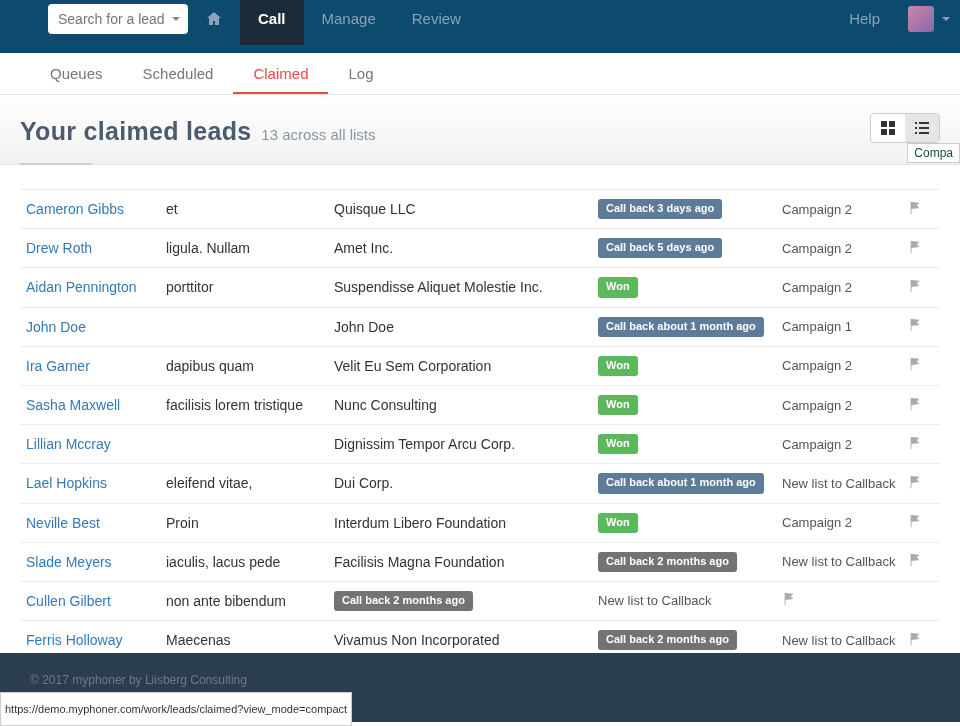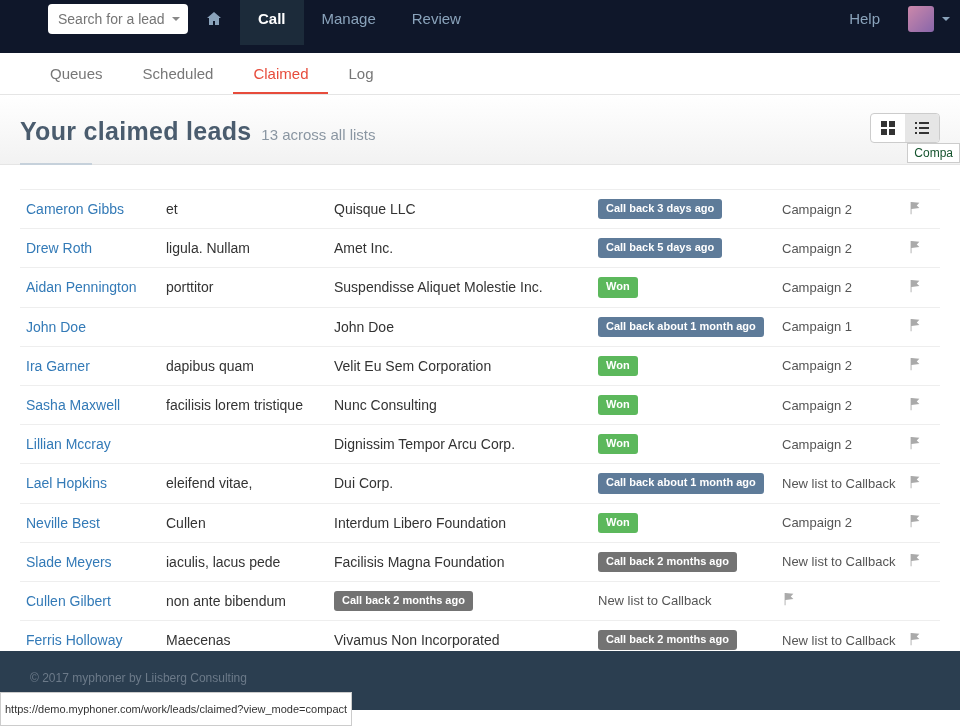--- a/index.html
+++ b/index.html
@@ -1,20 +1,20 @@
 <!DOCTYPE html>
 <html><head>
 <meta charset="utf-8">
 <style>
   * { box-sizing: border-box; margin: 0; padding: 0; }
   html, body { width: 960px; height: 726px; font-family: "Helvetica Neue", Helvetica, Arial, sans-serif; font-size: 14px; color: #333; background: #fff; }
   a { text-decoration: none; }
 
   
-  .topnav { background: #0f172a; height: 53px; display: flex; align-items: center; padding: 0 10px 16px 48px; }
+  .topnav { background: #0c4a6e; height: 53px; display: flex; align-items: center; padding: 0 10px 16px 48px; }
   .search-wrap { position: relative; width: 140px; height: 30px; background: #fff; border-radius: 4px; display: flex; align-items: center; padding: 0 24px 0 10px; }
   .search-wrap input { border: 0; outline: 0; width: 100%; font-size: 14px; color: #555; background: transparent; }
   .search-caret { position: absolute; right: 8px; top: 50%; transform: translateY(-50%); width: 0; height: 0; border-left: 4px solid transparent; border-right: 4px solid transparent; border-top: 4px solid #888; }
   .nav-item { color: #8aa3bb; padding: 0 18px; height: 53px; display: flex; align-items: center; font-size: 15px; cursor: pointer; }
   .nav-item.active { background: #1c2b3a; color: #fff; font-weight: 600; }
   .nav-item.home-icon svg { width: 16px; height: 16px; fill: #8aa3bb; }
   .nav-spacer { flex: 1; }
   .avatar { width: 26px; height: 26px; border-radius: 3px; background: linear-gradient(135deg,#c8a,#86a); margin-left: 10px; display:inline-block; }
   .user-caret { width: 0; height: 0; border-left: 4px solid transparent; border-right: 4px solid transparent; border-top: 4px solid #8aa3bb; margin-left: 8px; }
 
@@ -41,21 +41,21 @@
   .lead-link { color: #337ab7; cursor: pointer; }
   .note, .company, .campaign { color: #333; }
   .campaign { color: #555; font-size: 13px; }
   .badge { display: inline-block; font-size: 11px; font-weight: 600; color: #fff; padding: 3px 8px 4px; border-radius: 3px; line-height: 1.2; white-space: nowrap; }
   .badge.callback-dark { background: #5e7b99; }
   .badge.callback-light { background: #737373; }
   .badge.won { background: #5cb85c; }
   .flag svg { width: 14px; height: 14px; fill: #aaa; }
 
   
-  .footer { background: #2b3e50; color: #6c7a89; font-size: 12px; padding: 20px 30px 23px; position: absolute; bottom: 16px; width: 960px; height: 59px;}
+  .footer { background: #2b3e50; color: #6c7a89; font-size: 12px; padding: 20px 30px 23px; position: absolute; bottom: 4px; width: 960px; height: 69px;}
   .status-url { position: absolute; bottom: 0; left: 0; background: #fff; border: 1px solid #ccc; font-size: 11px; padding: 10px 4px; color:#333; }
 </style>
 </head>
 <body>
 
 <div class="topnav">
   <div class="search-wrap">
     <input placeholder="Search for a lead" style="">
     <span class="search-caret"></span>
   </div>
@@ -184,21 +184,21 @@
       <span class="note">eleifend vitae,</span>
       <span class="company">Dui Corp.</span>
       <span><span class="badge callback-dark">Call back about 1 month ago</span></span>
       <span class="campaign">New list to Callback</span>
       <span class="flag"><svg viewBox="0 0 16 16">
           <path d="M3 1v14h1V9l9-1-3-3 3-3-9-1z"></path>
         </svg></span>
     </div>
     <div class="row">
       <a class="lead-link">Neville Best</a>
-      <span class="note">Cullen</span>
+      <span class="note">Proin</span>
       <span class="company">Interdum Libero Foundation</span>
       <span><span class="badge won">Won</span></span>
       <span class="campaign">Campaign 2</span>
       <span class="flag"><svg viewBox="0 0 16 16">
           <path d="M3 1v14h1V9l9-1-3-3 3-3-9-1z"></path>
         </svg></span>
     </div>
     <div class="row">
       <a class="lead-link">Slade Meyers</a>
       <span class="note">iaculis, lacus pede</span>

